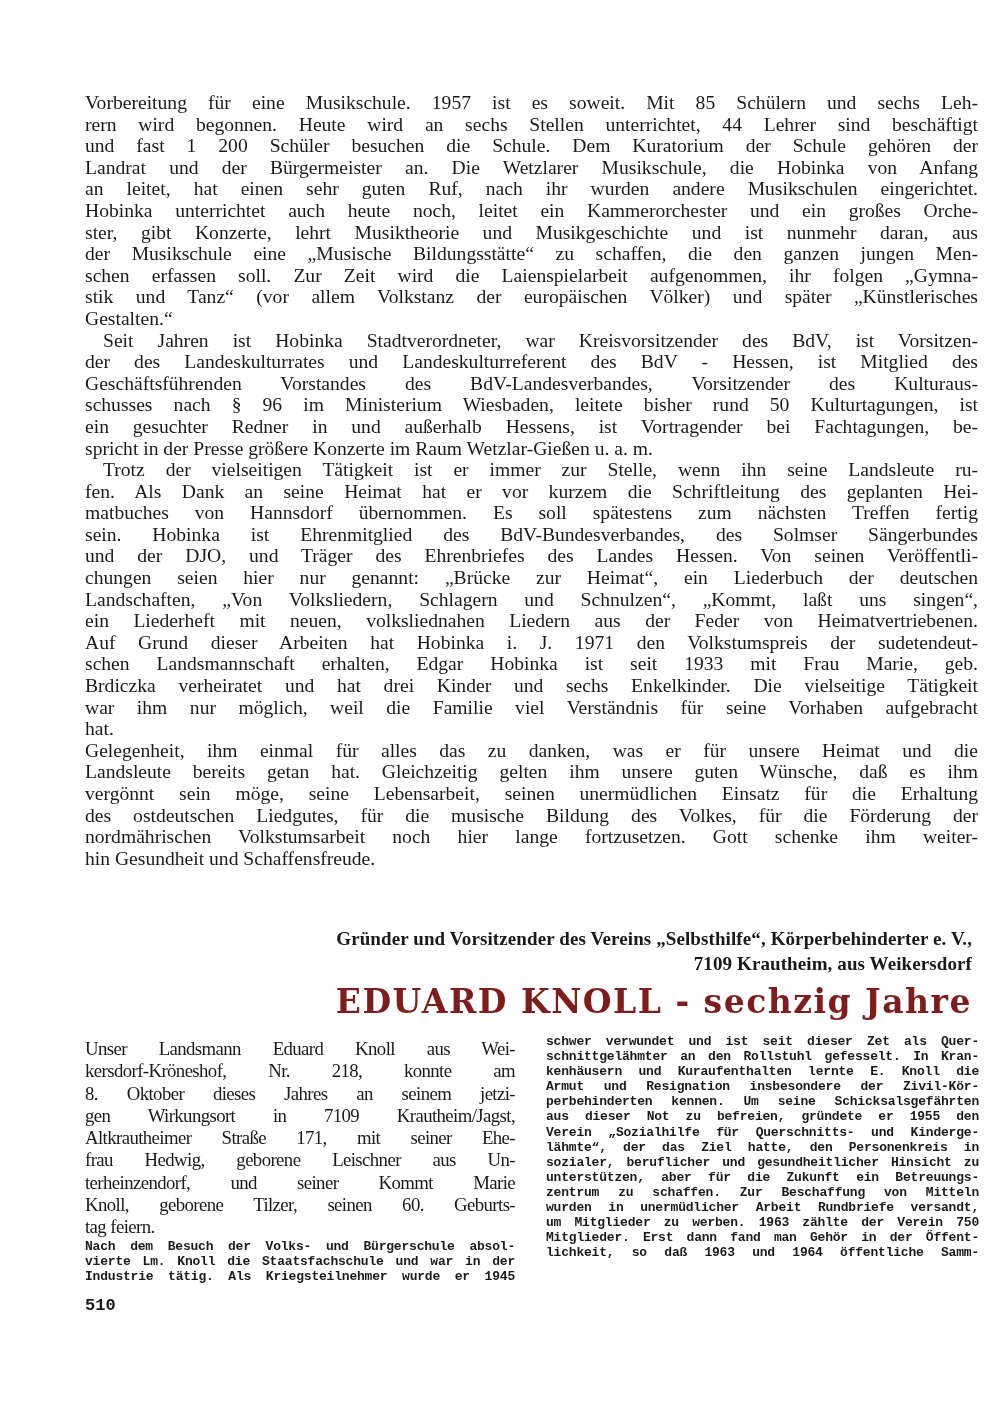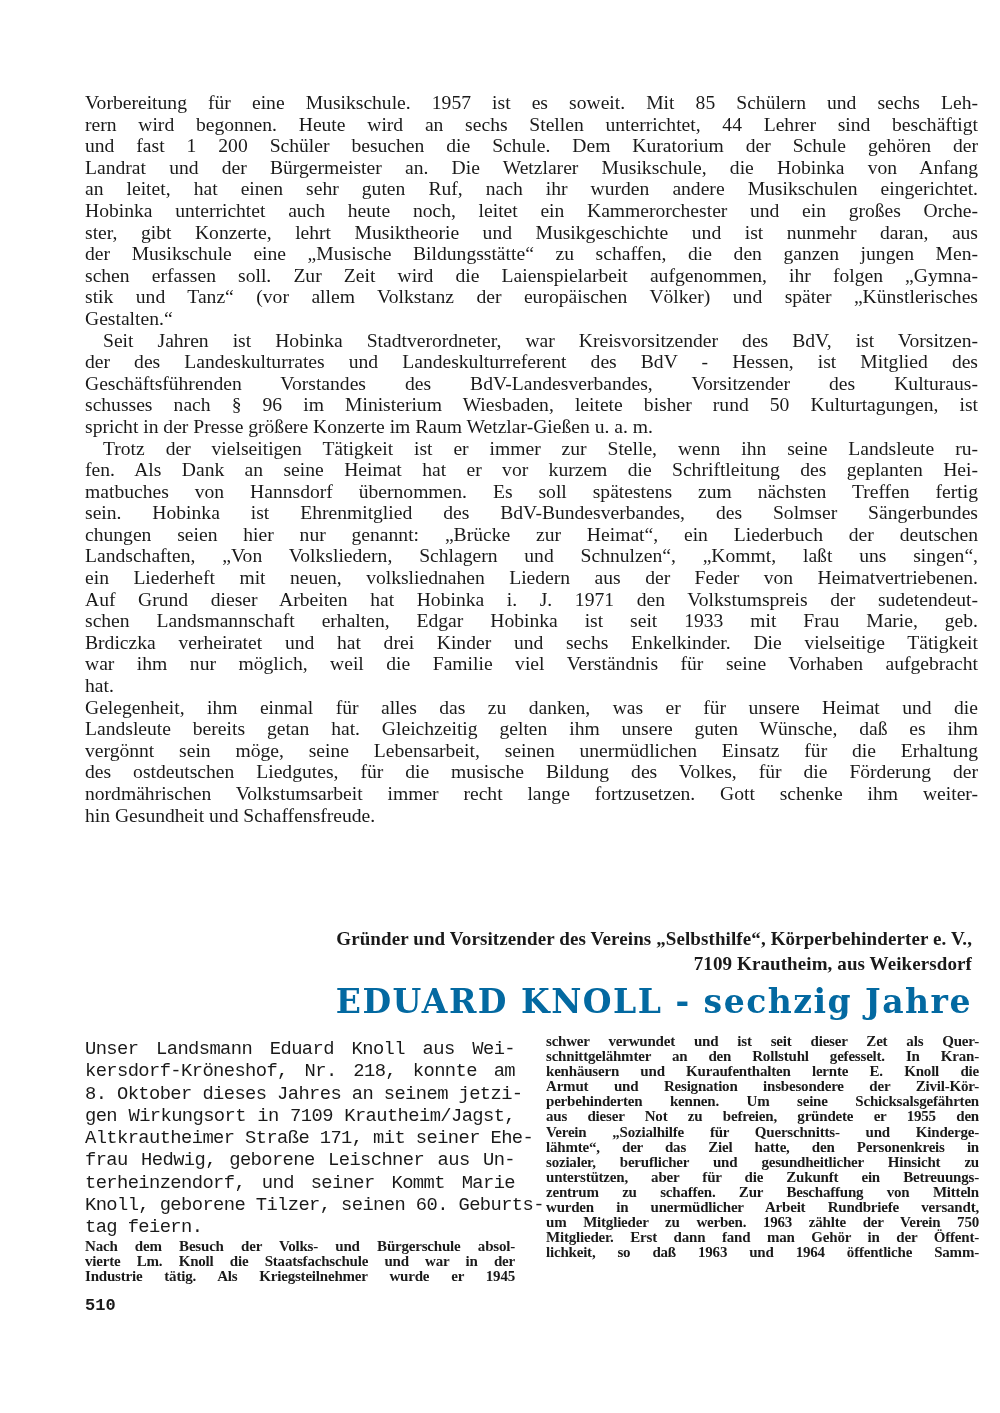--- a/index.html
+++ b/index.html
@@ -12,29 +12,29 @@
   }
   .line { display: block; text-align: justify; text-align-last: justify; white-space: nowrap; }
   .line.last { text-align-last: left; }
   .header-block { position: absolute; left: 60px; top: 926px; width: 880px; text-align: right; }
   .subtitle {
     font-family: "Liberation Serif", serif; font-weight: bold; font-size: 19px; line-height: 25px;
     margin: 0; letter-spacing: 0.1px;
   }
   .headline {
     font-family: "DejaVu Serif", serif; font-weight: bold; font-size: 33px; line-height: 40px;
-    margin: 6px 0 0 0; letter-spacing: 1.5px; color: #0369a1;
+    margin: 6px 0 0 0; letter-spacing: 1.5px; color: #7f1d1d;
   }
   .col-left { position: absolute; left: 53px; top: 1038px; width: 430px; }
   .lead {
-    font-family: Liberation Mono, monospace; font-size: 18.8px; line-height: 22.3px; margin: 0;
+    font-family: Liberation Serif, serif; font-size: 18.8px; line-height: 22.3px; margin: 0;
     letter-spacing: -0.6px;
   }
   .small-col {
-    font-family: Liberation Serif, serif; font-size: 15px; line-height: 15.1px; margin: 0; font-weight: bold;
+    font-family: Liberation Mono, monospace; font-size: 13px; line-height: 15.1px; margin: 0; font-weight: bold;
     letter-spacing: -0.2px;
   }
   .col-right { position: absolute; left: 514px; top: 1034px; width: 433px; }
   .page-number { position: absolute; left: 53px; top: 1296px; font-family: Liberation Mono, monospace; font-weight: bold; font-size: 17px; }
 </style>
 </head>
 <body>
 
 <div class="page">
 
@@ -47,38 +47,40 @@
       <span class="line">Hobinka unterrichtet auch heute noch, leitet ein Kammerorchester und ein großes Orche-</span>
       <span class="line">ster, gibt Konzerte, lehrt Musiktheorie und Musikgeschichte und ist nunmehr daran, aus</span>
       <span class="line">der Musikschule eine „Musische Bildungsstätte“ zu schaffen, die den ganzen jungen Men-</span>
       <span class="line">schen erfassen soll. Zur Zeit wird die Laienspielarbeit aufgenommen, ihr folgen „Gymna-</span>
       <span class="line">stik und Tanz“ (vor allem Volkstanz der europäischen Völker) und später „Künstlerisches</span>
       <span class="line last">Gestalten.“</span>
       <span class="line" style="padding-left: 18px;">Seit Jahren ist Hobinka Stadtverordneter, war Kreisvorsitzender des BdV, ist Vorsitzen-</span>
       <span class="line">der des Landeskulturrates und Landeskulturreferent des BdV - Hessen, ist Mitglied des</span>
       <span class="line">Geschäftsführenden Vorstandes des BdV-Landesverbandes, Vorsitzender des Kulturaus-</span>
       <span class="line">schusses nach § 96 im Ministerium Wiesbaden, leitete bisher rund 50 Kulturtagungen, ist</span>
+      <span class="line">ein gesuchter Redner in und außerhalb Hessens, ist Vortragender bei Fachtagungen, be-</span>
       <span class="line last">spricht in der Presse größere Konzerte im Raum Wetzlar-Gießen u. a. m.</span>
       <span class="line" style="padding-left: 18px;">Trotz der vielseitigen Tätigkeit ist er immer zur Stelle, wenn ihn seine Landsleute ru-</span>
       <span class="line">fen. Als Dank an seine Heimat hat er vor kurzem die Schriftleitung des geplanten Hei-</span>
       <span class="line">matbuches von Hannsdorf übernommen. Es soll spätestens zum nächsten Treffen fertig</span>
       <span class="line">sein. Hobinka ist Ehrenmitglied des BdV-Bundesverbandes, des Solmser Sängerbundes</span>
+      <span class="line">und der DJO, und Träger des Ehrenbriefes des Landes Hessen. Von seinen Veröffentli-</span>
       <span class="line">chungen seien hier nur genannt: „Brücke zur Heimat“, ein Liederbuch der deutschen</span>
       <span class="line">Landschaften, „Von Volksliedern, Schlagern und Schnulzen“, „Kommt, laßt uns singen“,</span>
       <span class="line">ein Liederheft mit neuen, volksliednahen Liedern aus der Feder von Heimatvertriebenen.</span>
       <span class="line">Auf Grund dieser Arbeiten hat Hobinka i. J. 1971 den Volkstumspreis der sudetendeut-</span>
       <span class="line">schen Landsmannschaft erhalten, Edgar Hobinka ist seit 1933 mit Frau Marie, geb.</span>
       <span class="line">Brdiczka verheiratet und hat drei Kinder und sechs Enkelkinder. Die vielseitige Tätigkeit</span>
       <span class="line">war ihm nur möglich, weil die Familie viel Verständnis für seine Vorhaben aufgebracht</span>
       <span class="line last">hat.</span>
       <span class="line">Gelegenheit, ihm einmal für alles das zu danken, was er für unsere Heimat und die</span>
       <span class="line">Landsleute bereits getan hat. Gleichzeitig gelten ihm unsere guten Wünsche, daß es ihm</span>
       <span class="line">vergönnt sein möge, seine Lebensarbeit, seinen unermüdlichen Einsatz für die Erhaltung</span>
       <span class="line">des ostdeutschen Liedgutes, für die musische Bildung des Volkes, für die Förderung der</span>
-      <span class="line">nordmährischen Volkstumsarbeit immer recht lange fortzusetzen. Gott schenke ihm weiter-</span>
+      <span class="line">nordmährischen Volkstumsarbeit noch hier lange fortzusetzen. Gott schenke ihm weiter-</span>
       <span class="line last">hin Gesundheit und Schaffensfreude.</span>
     </div>
 
   <div class="header-block">
     <p class="subtitle">Gründer und Vorsitzender des Vereins „Selbsthilfe“, Körperbehinderter e. V.,</p>
     <p class="subtitle">7109 Krautheim, aus Weikersdorf</p>
     <h1 class="headline">EDUARD KNOLL - sechzig Jahre</h1>
   </div>
 
   <div class="col-left">

